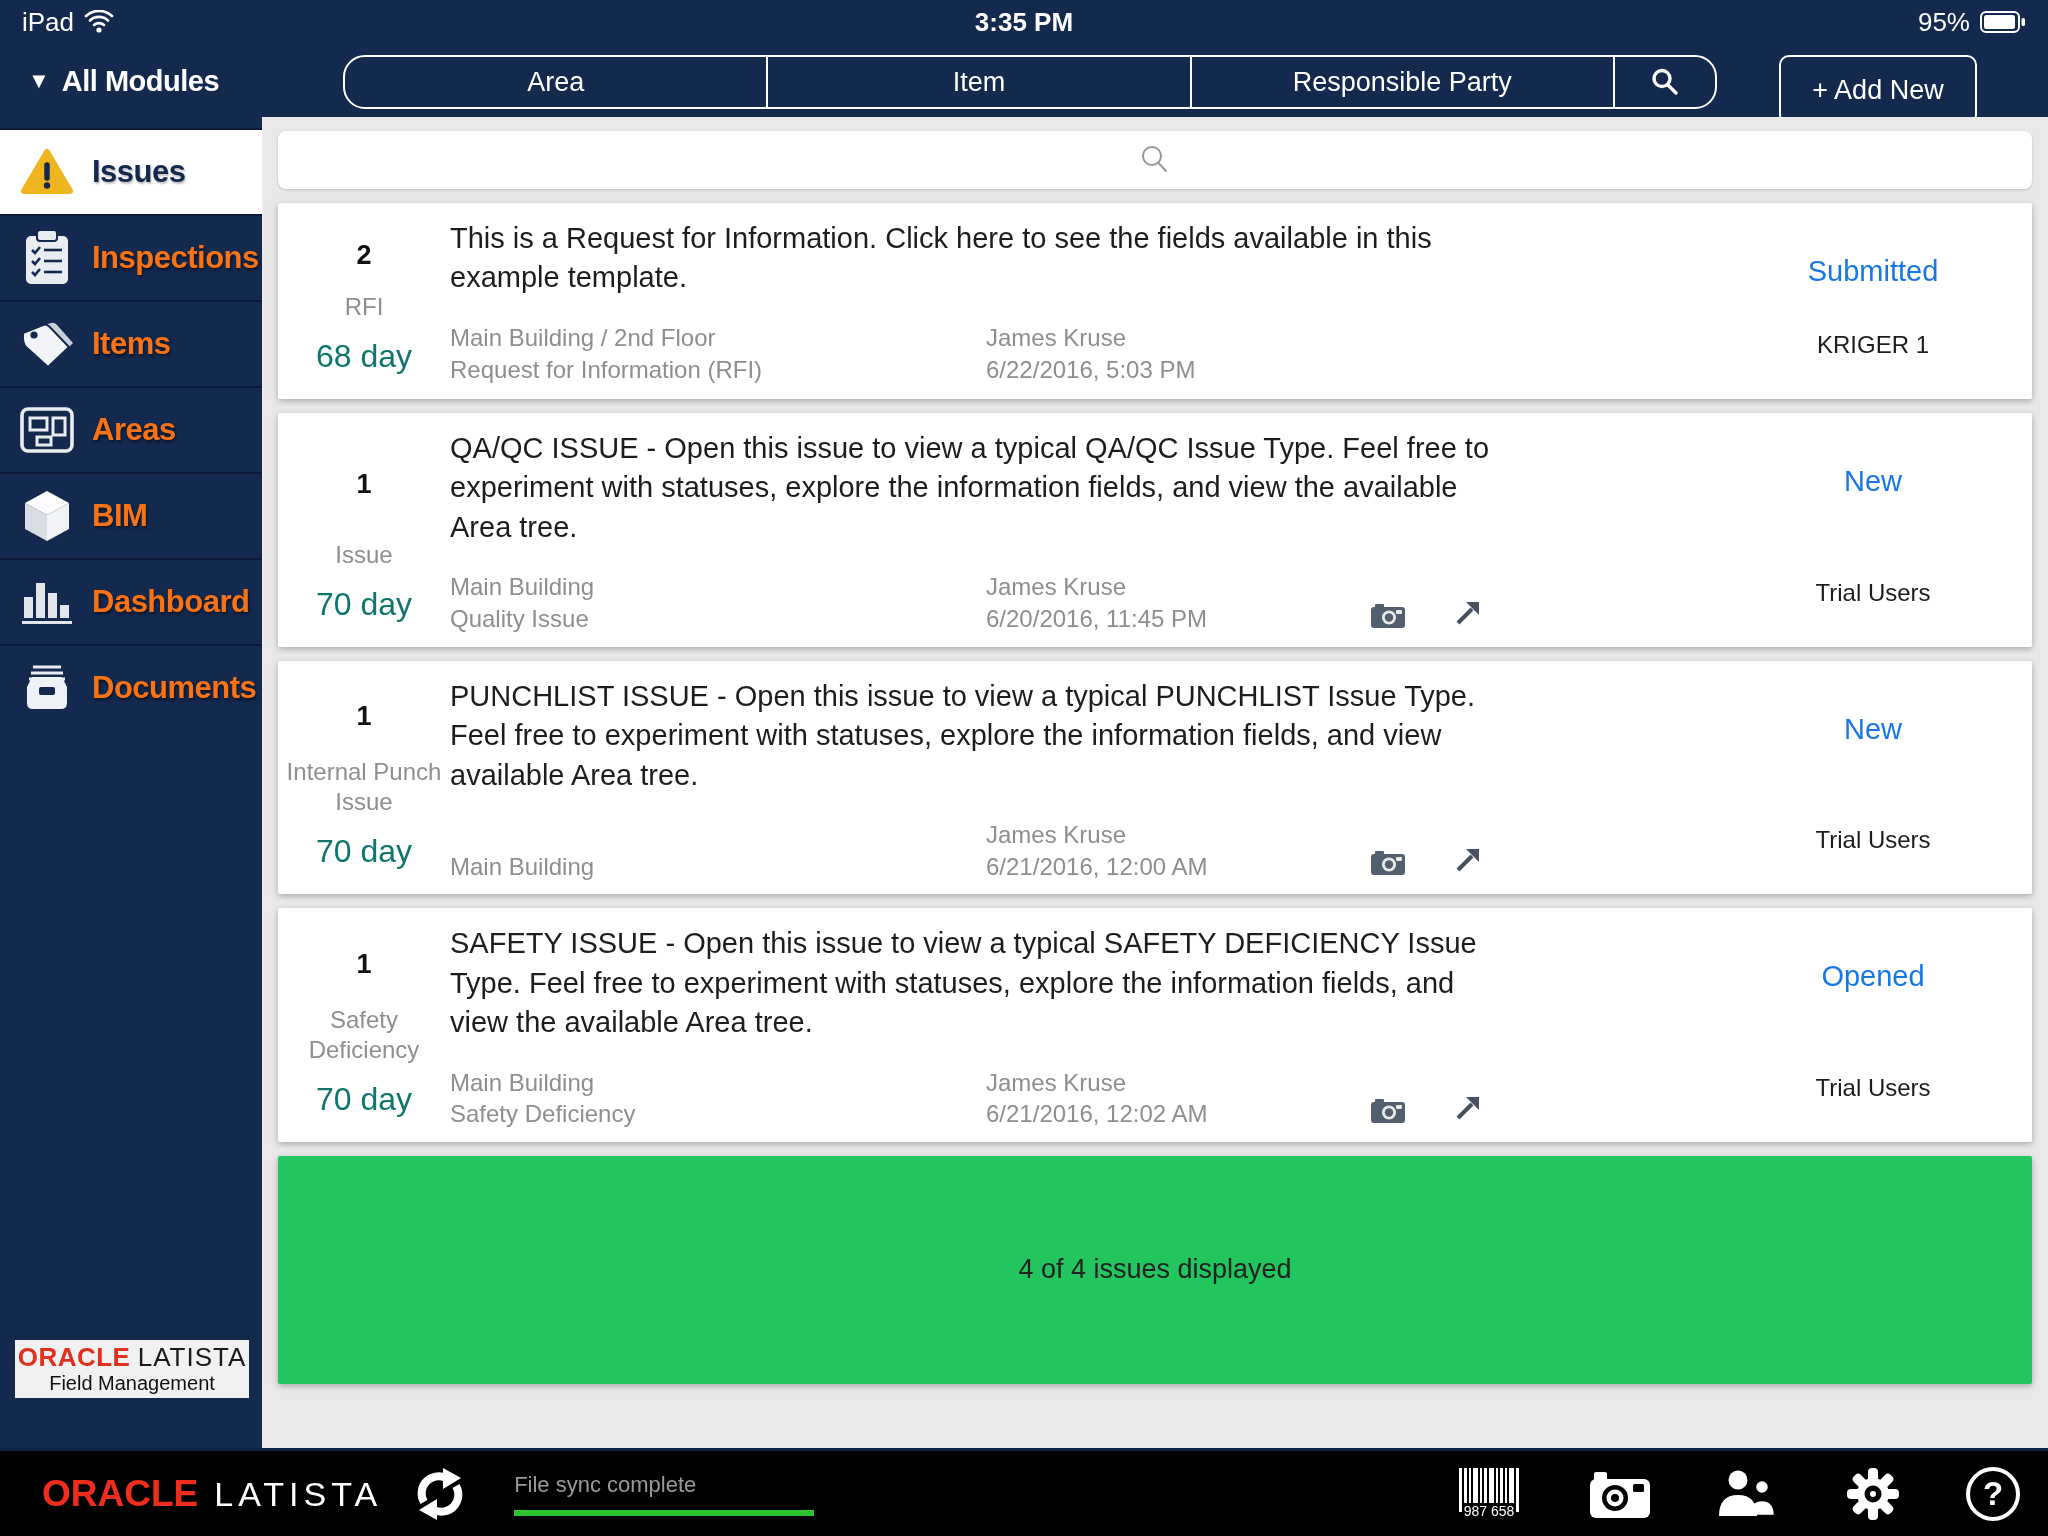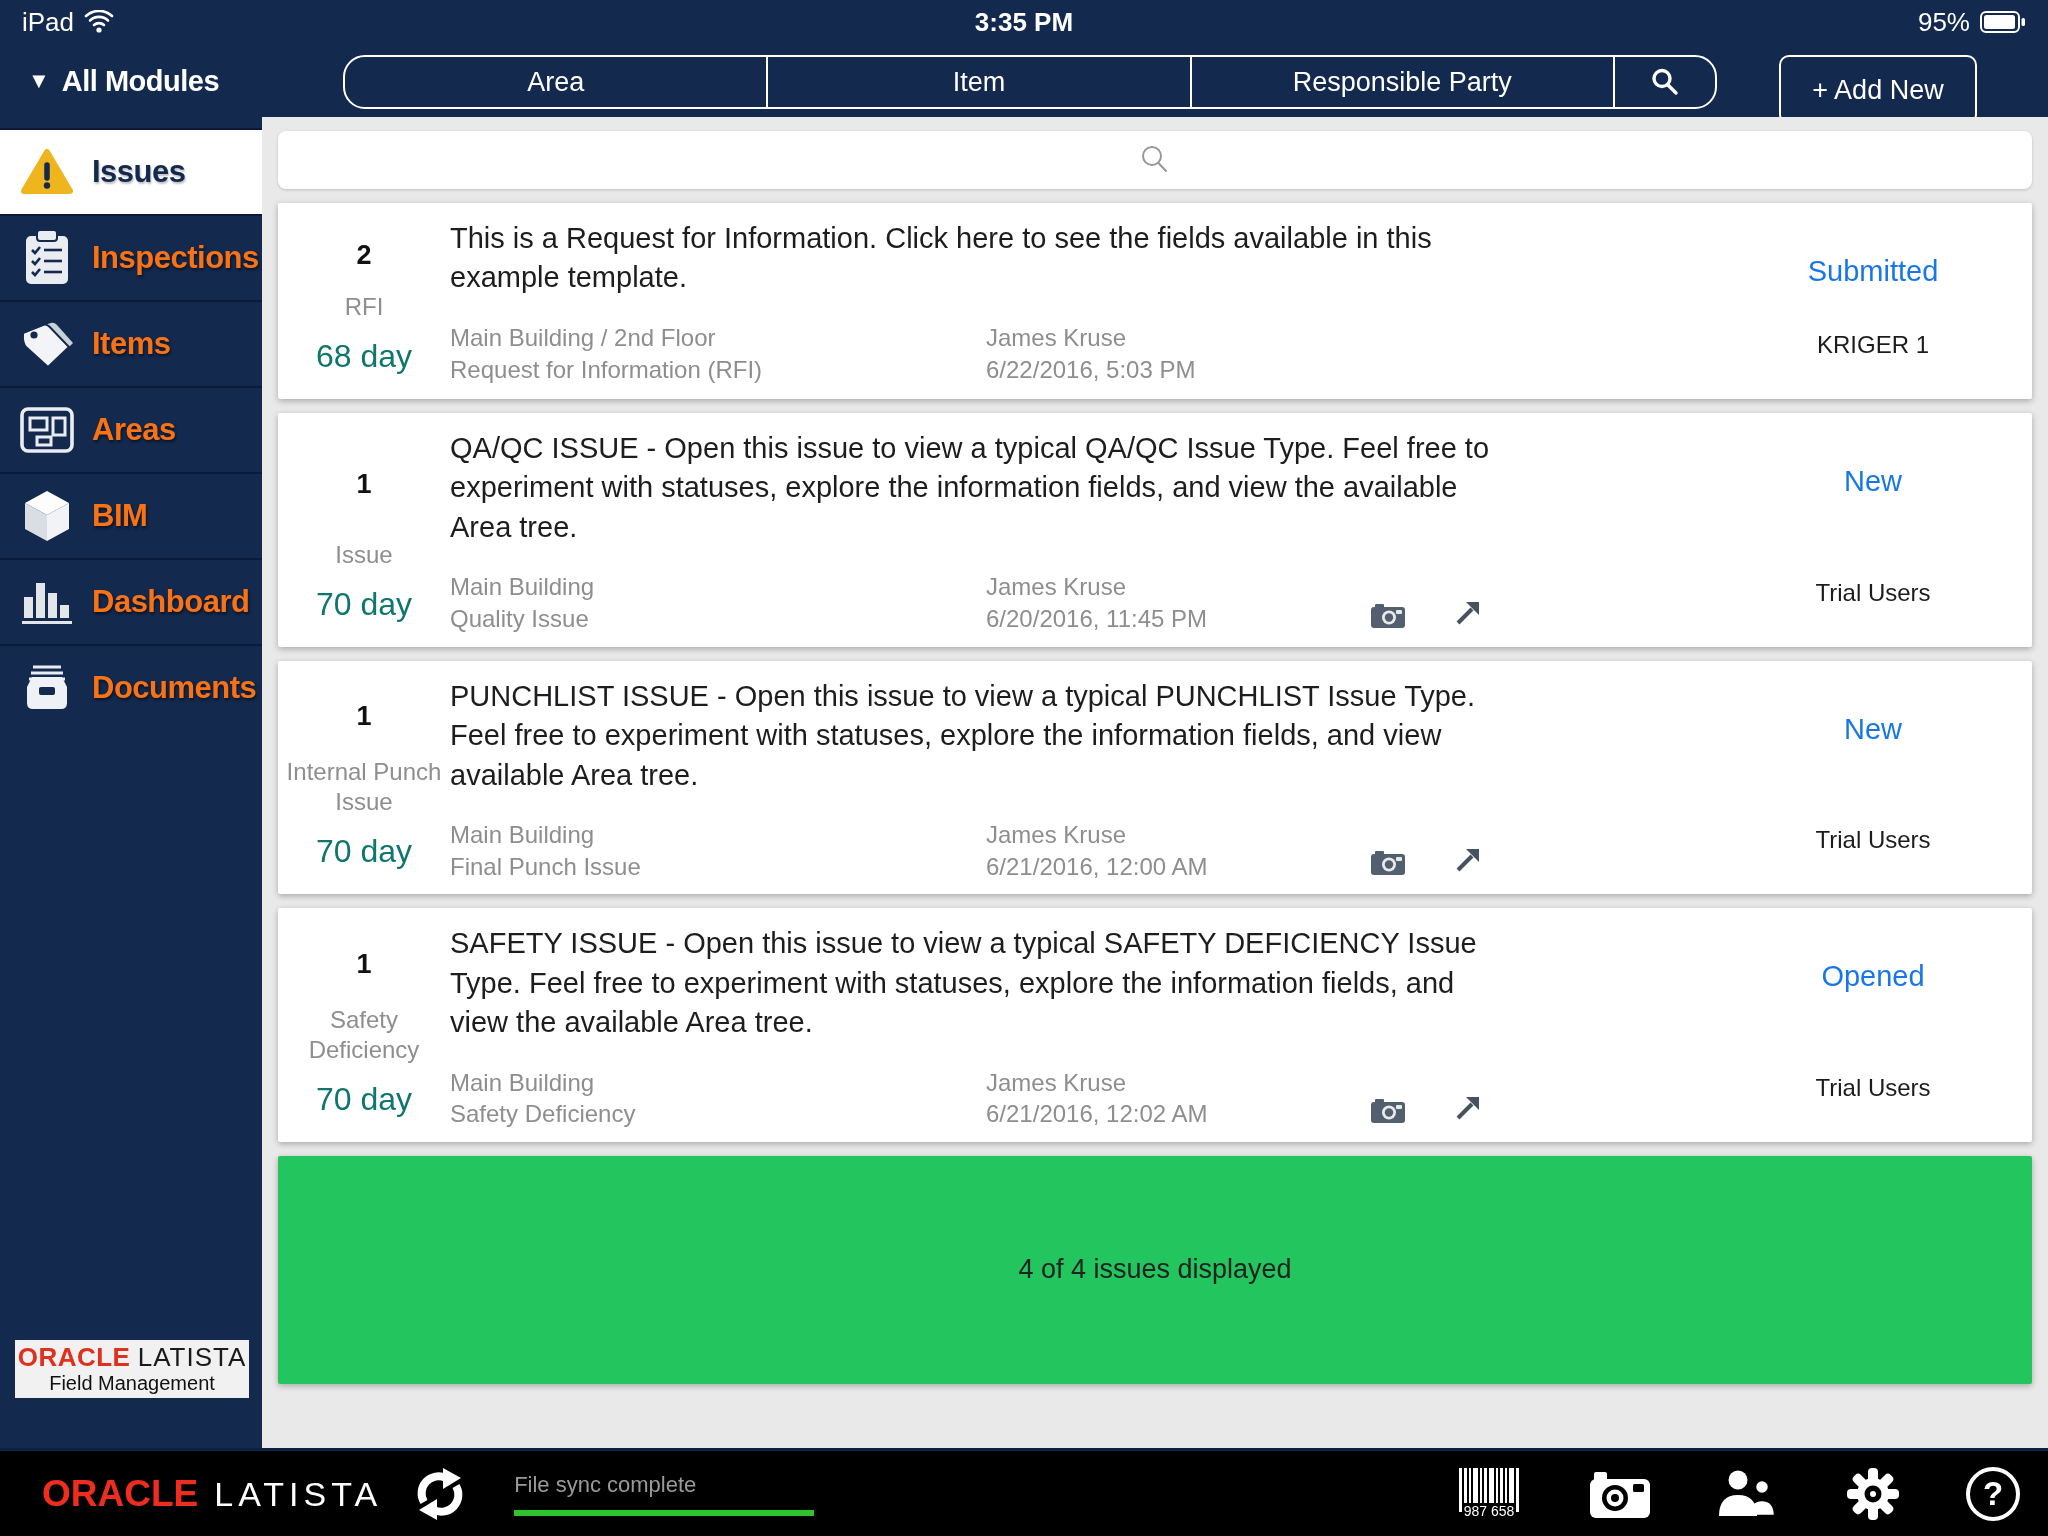--- a/index.html
+++ b/index.html
@@ -326,21 +326,20 @@
       <div class="c-left">
         <div class="c-count">1</div>
         <div class="c-type">Internal Punch Issue</div>
         <div class="c-age">70 day</div>
       </div>
       <div>
         <div class="c-title">PUNCHLIST ISSUE -  Open this issue to view a typical PUNCHLIST Issue Type.  Feel free to experiment with statuses, explore the information fields, and view available Area tree.</div>
         <div class="c-meta">
           <div class="colA">
             <div>Main Building</div>
-            <div>Final Punch Issue</div>
           </div>
           <div class="colB">
             <div>James Kruse</div>
             <div>6/21/2016, 12:00 AM</div>
           </div>
           <div class="icons">
             <span style="display:flex;">
               <svg width="36" height="28" viewBox="0 0 36 28">
                 <rect x="5" y="3" width="9" height="6" rx="1" fill="#525f6e"></rect>
                 <rect x="1" y="6" width="34" height="21" rx="3" fill="#525f6e"></rect>

